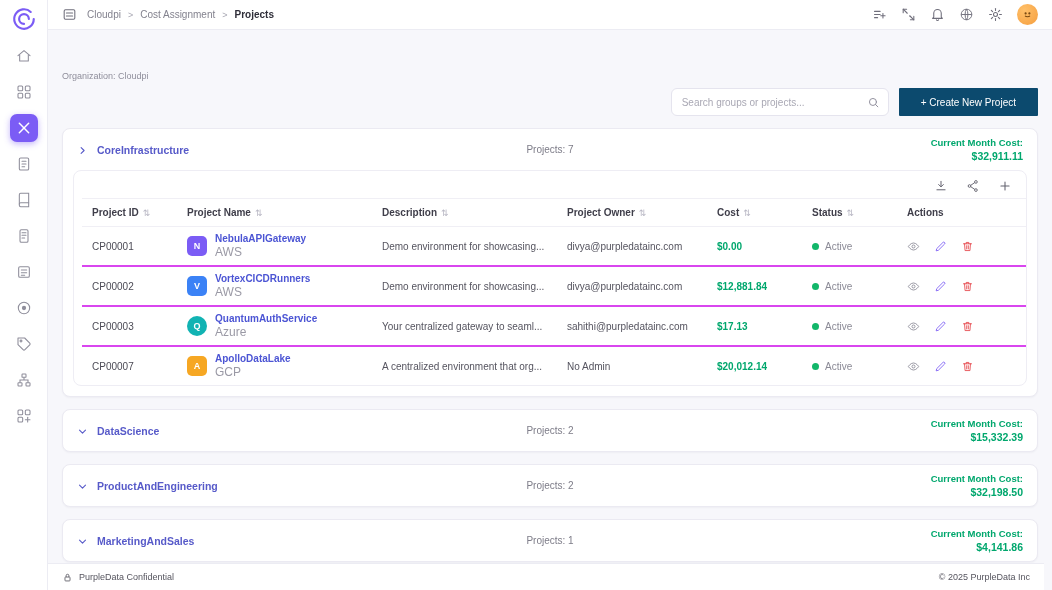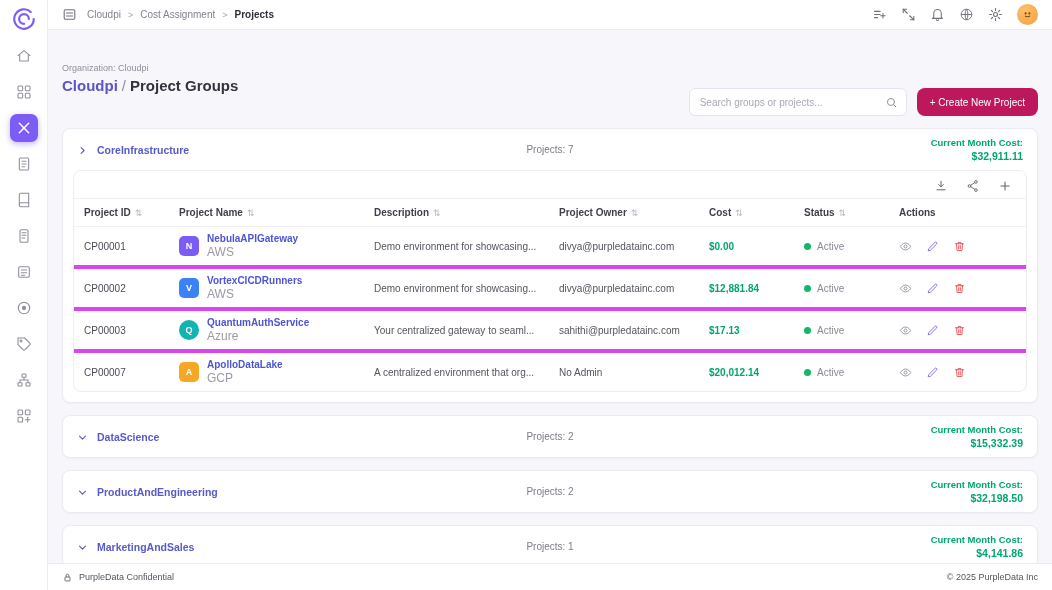--- a/index.html
+++ b/index.html
@@ -63,53 +63,53 @@
   .search-wrap { position:relative; }
   .search-input {
     width:218px; height:28px; border:1px solid #e5e4ee; border-radius:6px;
     background:#fff; padding:0 30px 0 10px; font-size:10px; color:#4a4956;
     outline:none; font-family:inherit;
   }
   .search-input::placeholder { color:#a9a8b4; }
   .search-icon { position:absolute; right:9px; top:7.5px; color:#8f8e9b; }
   .search-icon svg { width:13px; height:13px; }
   .create-btn {
-    height:28px; padding:0 13px; background:#be185d; color:#fff;
-    border:none; border-radius:8px; font-size:10px; cursor:pointer; font-family:inherit;
+    height:28px; padding:0 22px; background:#0c4a6e; color:#fff;
+    border:none; border-radius:1px; font-size:10px; cursor:pointer; font-family:inherit;
   }
   .page-desc { margin-top:9px; font-size:10px; line-height:1.5; color:#8f8e9b; max-width:545px; }
 
   
   .group-card {
     background:#fff; border:1px solid #ebeaf2; border-radius:8px;
     margin-top:12px; box-shadow:0 1px 2px rgba(20,20,43,.04);
   }
   .group-head { display:flex; align-items:center; padding:8px 14px; position:relative; cursor:pointer; min-height:40px; }
   .group-name { display:flex; align-items:flex-end; gap:9px; color:#575ac9; font-size:10.5px; font-weight:bold; }
   .chev { color:#575ac9; display:flex; }
   .chev svg { width:11px; height:11px; }
   .group-projects { position:absolute; left:50%; transform:translateX(-50%); font-size:10px; color:#7d7c88; }
   .group-cost { margin-left:auto; text-align:right; }
   .cost-label { font-size:9.5px; color:#00a76d; font-weight:bold; }
   .cost-value { font-size:10.5px; color:#00a76d; font-weight:bold; margin-top:2px; }
 
-  .table-panel { margin:0 10px 10px; border:1px solid #eeedf4; border-radius:8px; overflow:hidden; background:#fff; }
+  .table-panel { margin:0 10px 10px; border:1px solid #eeedf4; border-radius:8px; overflow:hidden; background:#fff;padding-left:8px; }
   .table-toolbar { display:flex; justify-content:flex-end; gap:18px; padding:8px 14px 5px; color:#63626e; }
   .table-toolbar .tb { cursor:pointer; display:flex; }
   .table-toolbar svg { width:14px; height:14px; }
 
   table { width:100%; border-collapse:collapse; table-layout:fixed; font-size:10px; }
   th {
     text-align:left; font-weight:bold; color:#3f3e4a; padding:8px 10px;
     border-top:1px solid #f0eff5; border-bottom:1px solid #f0eff5;
     font-size:10px; white-space:nowrap; cursor:pointer;
   }
   .sort-glyph::after { content:"\21C5"; color:#b7b6c3; font-size:9px; margin-left:4px; font-weight:normal; }
   td {
-    padding:6px 10px; border-bottom:4px solid #d946ef; color:#55545f;
+    padding:6px 10px; border-bottom:2px solid #d946ef; color:#55545f;
     vertical-align:middle; white-space:nowrap; overflow:hidden; text-overflow:ellipsis;
   }
   tr:last-child td { border-bottom:none; }
   .cell-id { color:#4b4a55; }
   .name-cell { display:flex; align-items:center; gap:8px; }
   .picon {
     width:20px; height:20px; border-radius:5px; color:#fff; font-size:9px; font-weight:bold;
     display:flex; align-items:center; justify-content:center; flex:0 0 auto;
   }
   .picon.p0 { background:#7b5cf5; }
@@ -123,21 +123,21 @@
   .dot { width:7px; height:7px; border-radius:50%; background:#12b76a; flex:0 0 auto; }
   .actions-wrap { display:flex; gap:14px; align-items:center; }
   .act { cursor:pointer; display:flex; }
   .act svg { width:13px; height:13px; }
   .act.view { color:#8a8995; }
   .act.edit { color:#7b5cf5; }
   .act.del  { color:#e5484d; }
 
   
   .footer {
-    position:absolute; left:48px; right:0; bottom:0; height:27px;
+    position:absolute; left:48px; right:8px; bottom:0; height:27px;
     background:#fff; border-top:1px solid #ececf3;
     display:flex; align-items:center; justify-content:space-between;
     padding:0 14px; font-size:9px; color:#56555f; z-index:2;
   }
   .footer-left { display:flex; align-items:center; gap:6px; }
   .footer-left svg { width:11px; height:11px; color:#56555f; }
 </style>
 </head>
 <body>
 
@@ -335,23 +335,20 @@
         </svg>
     </span>
   </div>
 </header>
 
 <main class="main">
 
   <div class="page-head">
     <div class="head-left">
       <div class="org-label">Organization: Cloudpi</div>
-      <div class="page-title">
-        <span class="brand">Cloudpi</span><span class="title-sep">/</span><span class="title-page">Project Groups</span>
-      </div>
     </div>
     <div class="head-right">
       <div class="search-wrap">
         <input class="search-input" type="text" placeholder="Search groups or projects..." style="">
         <span class="search-icon">
             <svg viewBox="0 0 24 24" fill="none" stroke="currentColor" stroke-width="1.8" stroke-linecap="round">
               <circle cx="11" cy="11" r="6.5"></circle>
               <path d="M15.8 15.8L20 20"></path>
             </svg>
           </span>

